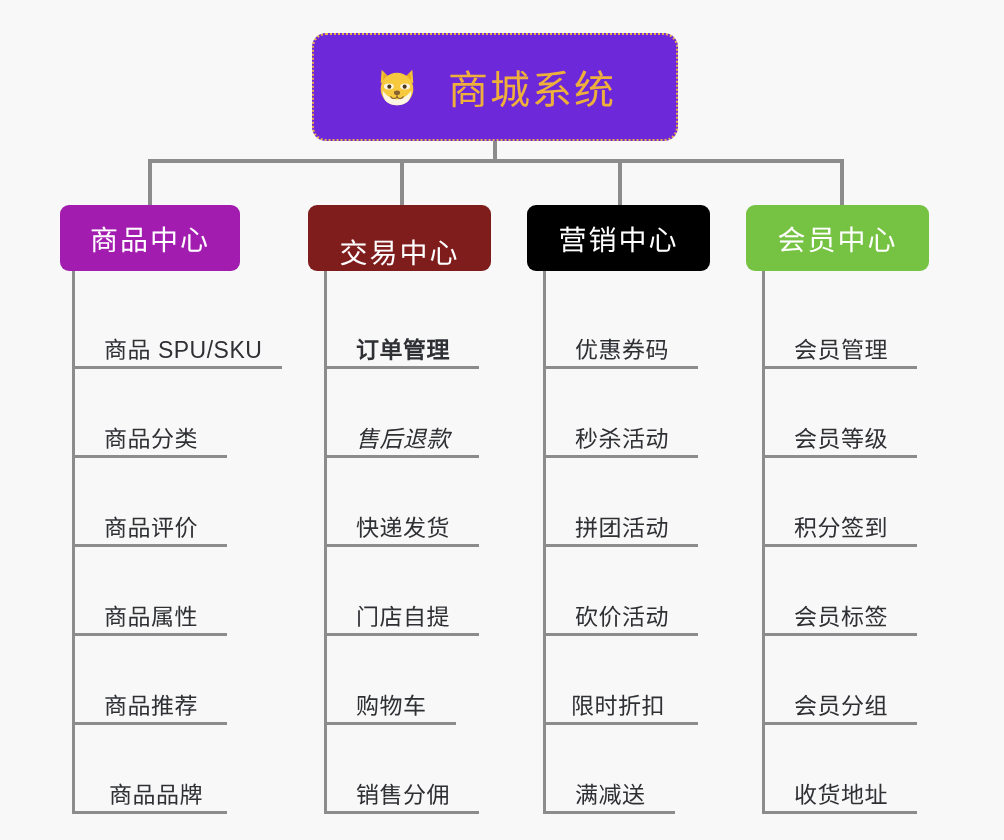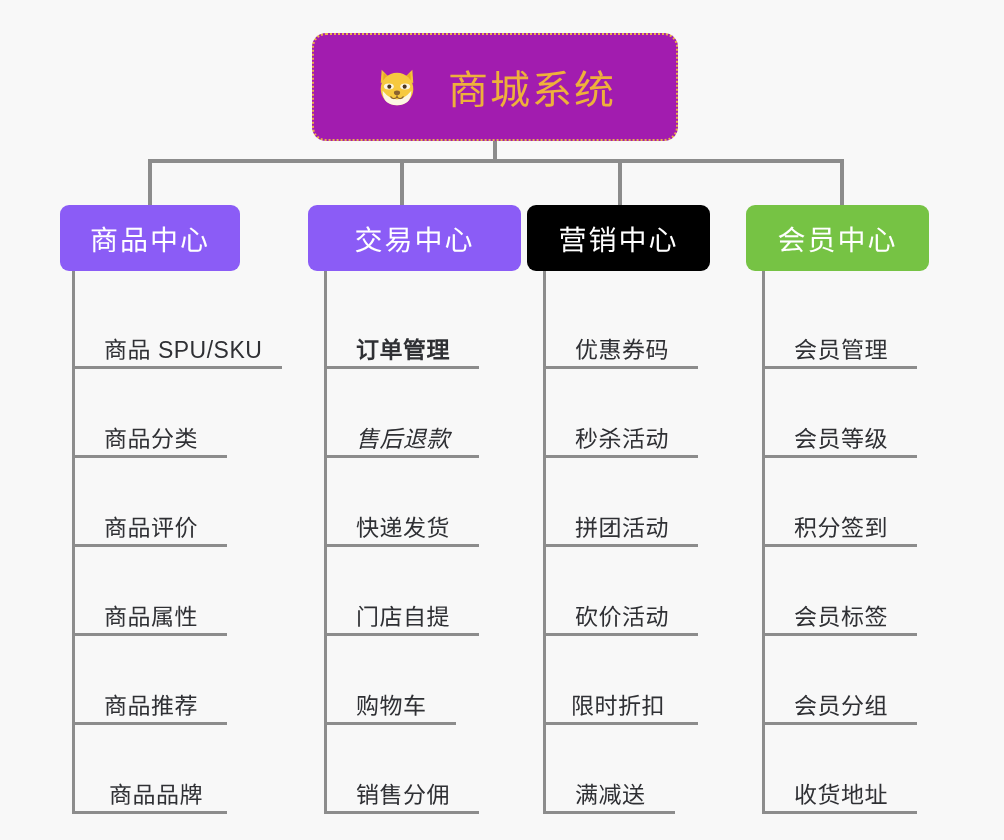--- a/index.html
+++ b/index.html
@@ -24,21 +24,21 @@
   }
 
   
   .root-node {
     position: absolute;
     left: 312px;
     top: 33px;
     width: 366px;
     height: 108px;
     box-sizing: border-box;
-    background: #a21caf;
+    background: #6d28d9;
     border: 2px dotted #eab04a;
     border-radius: 14px;
     display: flex;
     align-items: center;
     justify-content: center;
     gap: 28px;
   }
   .root-emoji {
     font-size: 40px;
     line-height: 1;
@@ -150,21 +150,21 @@
   <div class="line h-line bus"></div>
 
   <div id="connectors">
       <div class="line v-line drop" style="left: 148px;"></div>
       <div class="line v-line drop" style="left: 400px;"></div>
       <div class="line v-line drop" style="left: 618px;"></div>
       <div class="line v-line drop" style="left: 840px;"></div>
     </div>
 
   <div id="branches">
-      <div class="cat-header" style="left: 60px; width: 180px; background: #8b5cf6;">
+      <div class="cat-header" style="left: 60px; width: 180px; background: #a21caf;">
         <span>商品中心</span>
       </div>
       <div class="leaf-col" style="left: 72px;">
         <div class="spine" style="height: 543px;"></div>
         <div class="leaf" style="top: 36px; width: 210px;">
           <span class="leaf-label">商品 SPU/SKU</span>
         </div>
         <div class="leaf" style="top: 125px; width: 155px;">
           <span class="leaf-label">商品分类</span>
         </div>
@@ -174,21 +174,21 @@
         <div class="leaf" style="top: 303px; width: 155px;">
           <span class="leaf-label">商品属性</span>
         </div>
         <div class="leaf" style="top: 392px; width: 155px;">
           <span class="leaf-label">商品推荐</span>
         </div>
         <div class="leaf" style="top: 481px; width: 155px; padding-left: 37px;">
           <span class="leaf-label">商品品牌</span>
         </div>
       </div>
-      <div class="cat-header" style="left: 308px; width: 213px; background: #8b5cf6;">
+      <div class="cat-header" style="left: 308px; width: 183px; background: #7f1d1d; align-items: flex-end;">
         <span>交易中心</span>
       </div>
       <div class="leaf-col" style="left: 324px;">
         <div class="spine" style="height: 543px;"></div>
         <div class="leaf" style="top: 36px; width: 155px; font-weight: bold;">
           <span class="leaf-label">订单管理</span>
         </div>
         <div class="leaf" style="top: 125px; width: 155px; font-style: italic;">
           <span class="leaf-label">售后退款</span>
         </div>

